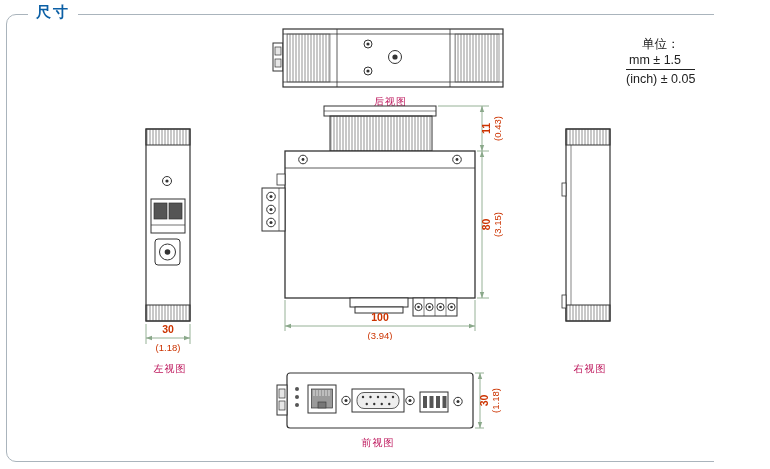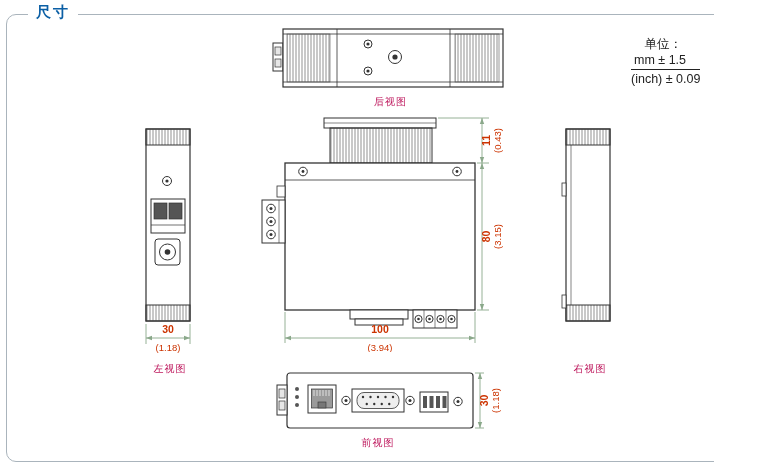--- a/index.html
+++ b/index.html
@@ -5,29 +5,29 @@
   * { margin:0; padding:0; box-sizing:border-box; }
   html,body { background:#ffffff; }
   body { font-family:"Liberation Sans","DejaVu Sans",sans-serif; }
   .page { position:relative; width:714px; height:469px; background:#fff; overflow:hidden; }
   .frame { position:absolute; left:6px; top:14px; width:757px; height:448px;
            border:1px solid #aab4bc; border-radius:10px; }
   .page-title { position:absolute; left:28px; top:3px; background:#fff; padding:0 8px;
                 color:#0b5fa5; font-size:15px; font-weight:bold; letter-spacing:2px; z-index:2; }
   .unit-note { position:absolute; left:626px; top:36px; display:flex; align-items:center;
                font-size:12.5px; color:#222;flex-direction:column; }
-  .unit-frac { display:inline-block; margin-left:5px; }
+  .unit-frac { display:inline-block; }
   .unit-mm  { display:block; border-bottom:1px solid #222; padding:0 3px 2px 3px; }
   .unit-inch{ display:block; padding-top:2px; }
   figure.view { position:absolute; text-align:center; }
   figure.view svg { display:block; }
   figcaption { font-size:10px; color:#be185d; margin-top:2px; letter-spacing:1px; }
   .fig-rear  { left:265px; top:25px; }
   .fig-left  { left:140px; top:125px; }
-  .fig-top   { left:258px; top:112px; }
+  .fig-top   { left:258px; top:100px; }
   .fig-right { left:560px; top:125px; }
   .fig-front { left:270px; top:368px; }
   .fig-front figcaption { padding-right:24px; }
   .fig-rear  figcaption { padding-left:6px; }
   svg text.dim   { font-size:10.5px; font-weight:bold; fill:#cc3300; text-anchor:middle; }
   svg text.dimin { font-size:9.5px;  fill:#cc3300; text-anchor:middle; }
   .ol  { stroke:#333; fill:#fff; }
   .dl  { stroke:#8aa88a; stroke-width:0.9; fill:none; }
   .da  { fill:#8aa88a; stroke:none; }
 </style>
@@ -36,21 +36,21 @@
 
 <div class="page">
 
   <div class="frame"></div>
   <div class="page-title">尺寸</div>
 
   <div class="unit-note">
     <span>单位：</span>
     <span class="unit-frac">
       <span class="unit-mm">mm ± 1.5</span>
-      <span class="unit-inch">(inch) ± 0.09</span>
+      <span class="unit-inch">(inch) ± 0.05</span>
     </span>
   </div>
 
   <figure class="view fig-rear">
     <svg width="245" height="68" viewBox="0 0 245 68">
       <defs>
         <pattern id="hz1" patternUnits="userSpaceOnUse" width="3" height="6">
           <line x1="1" y1="0" x2="1" y2="6" stroke="#606060" stroke-width="0.7"></line>
         </pattern>
       </defs>

